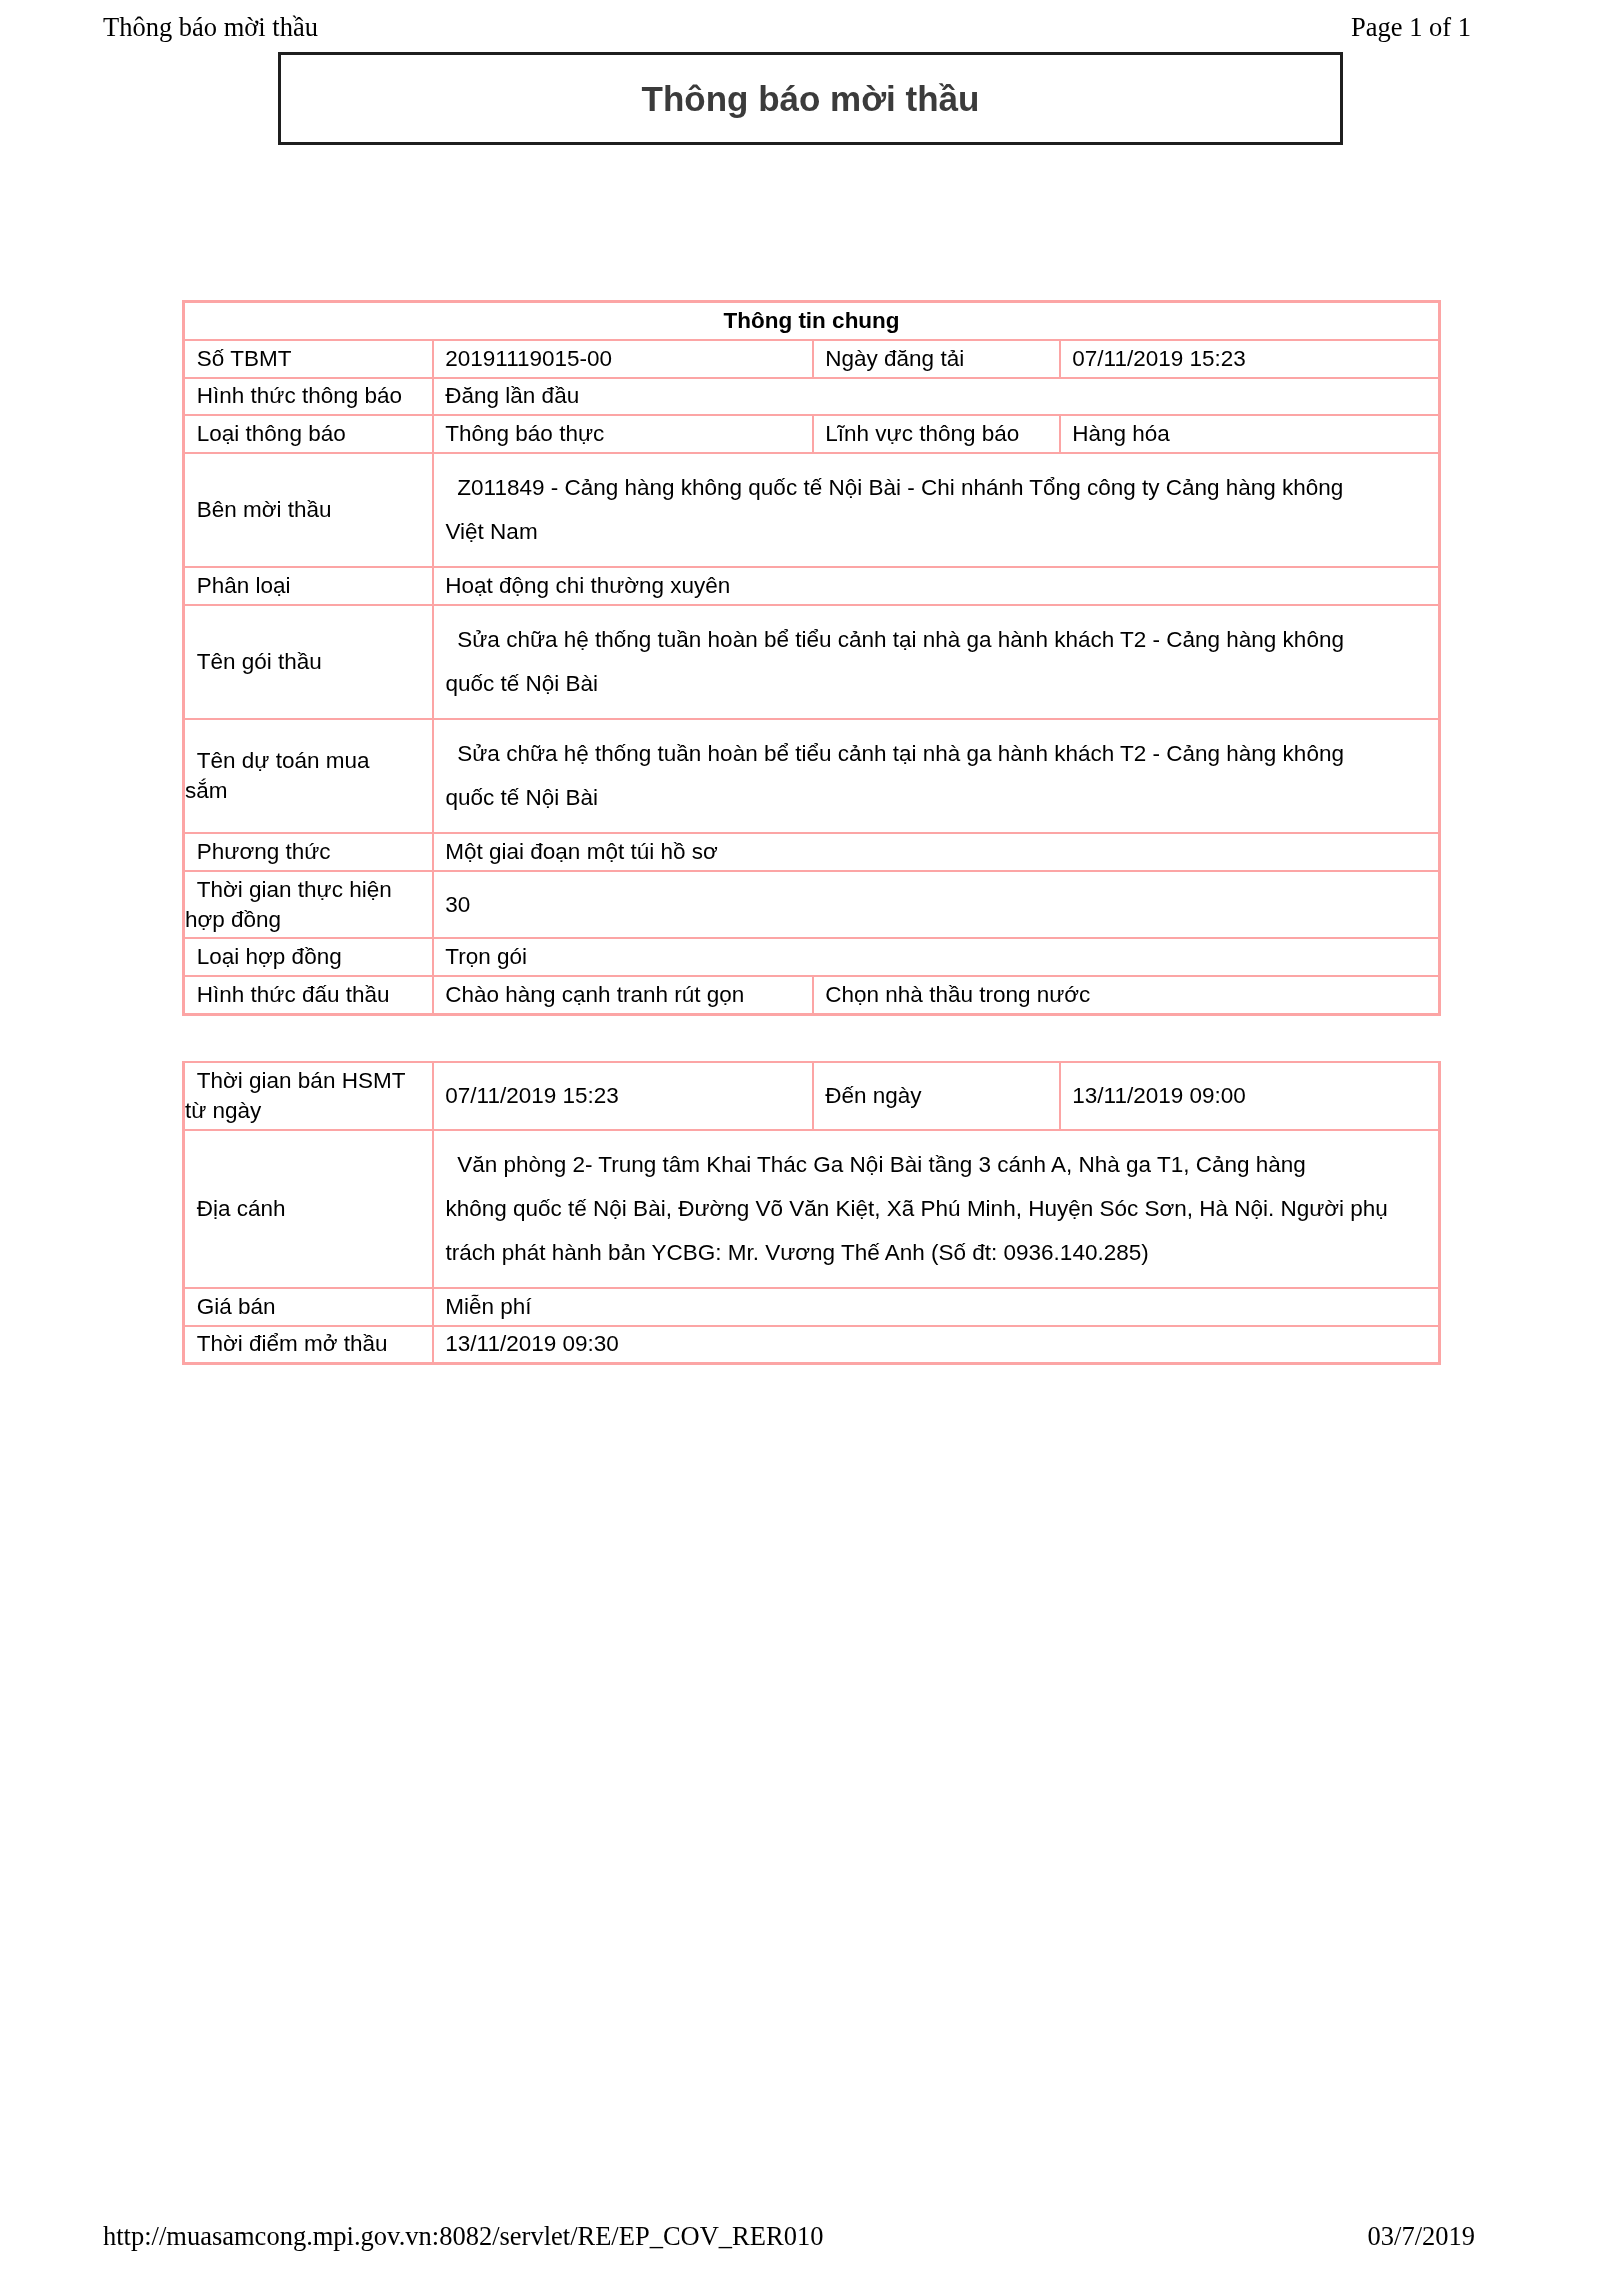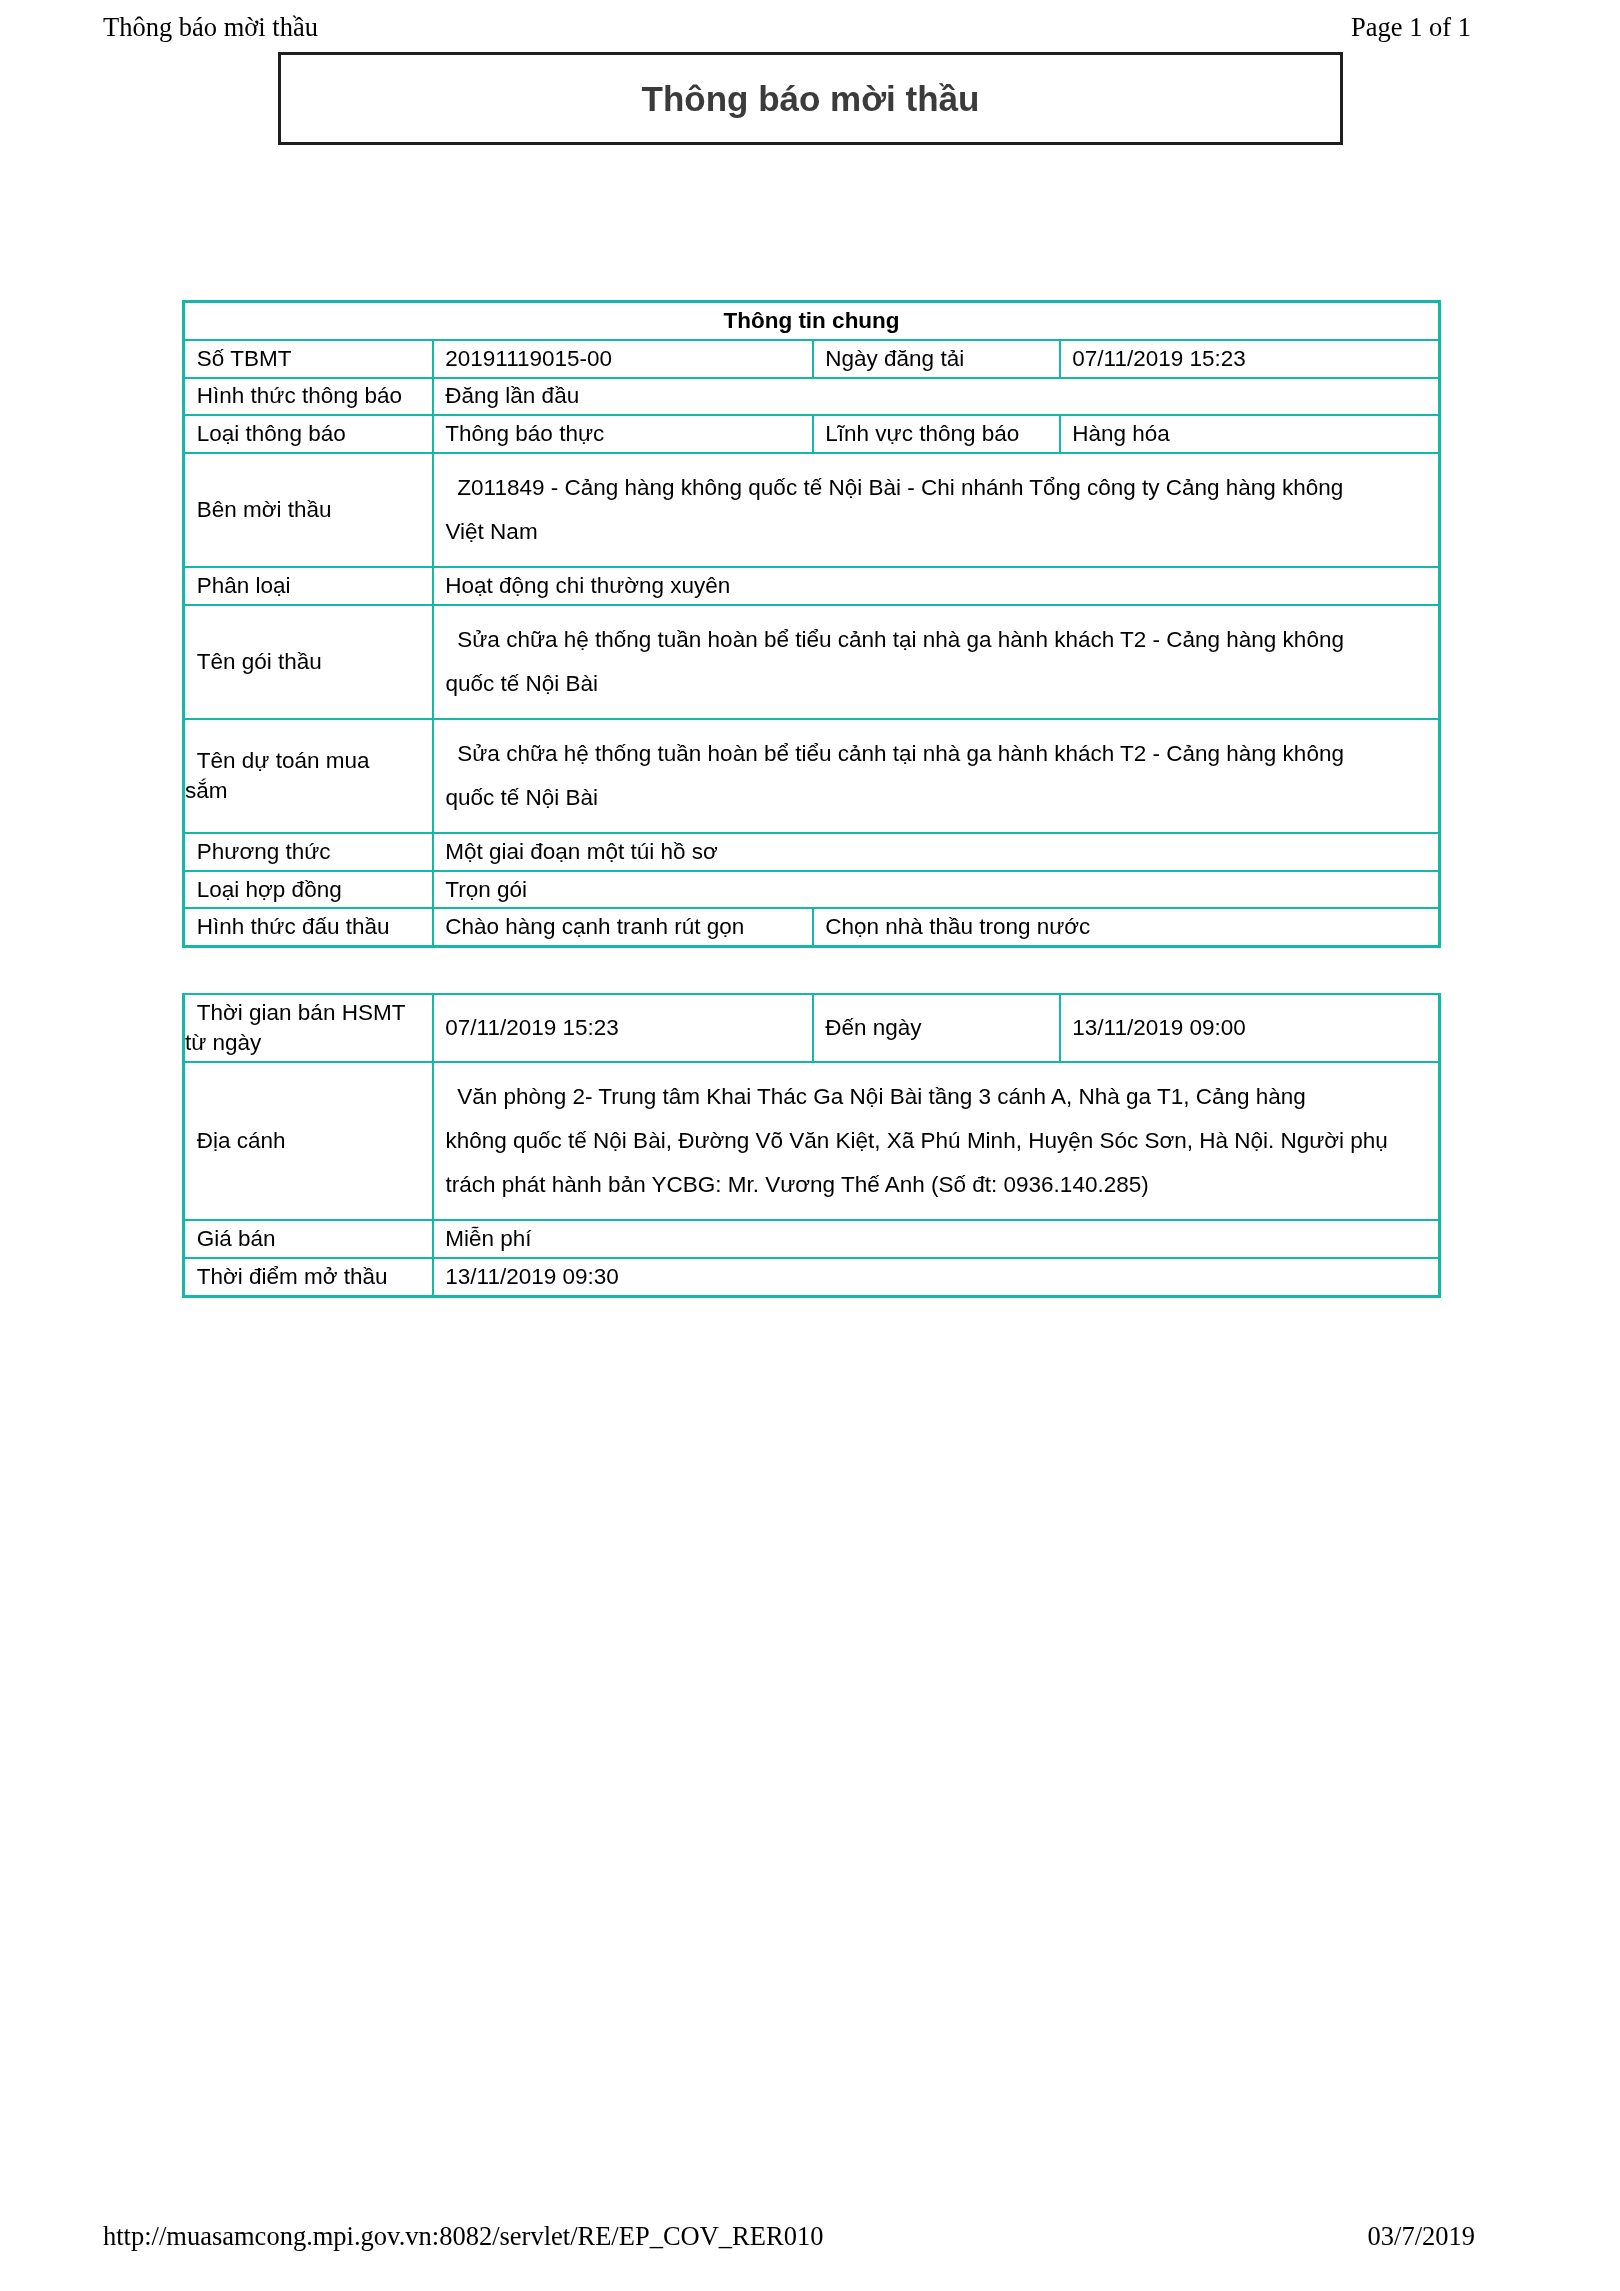--- a/index.html
+++ b/index.html
@@ -29,21 +29,21 @@
   }
 
   
   .content{position:absolute;left:182px;top:300px;width:1257px;}
   table.doc{
     border-collapse:collapse;table-layout:fixed;width:1257px;
     font-size:22.5px;color:#000;
   }
   .t2wrap{margin-top:45px;}
   td{
-    border:2px solid #14b8a6;
+    border:2px solid #fca5a5;
     padding:2.9px 0;
     text-indent:11.8px;
     vertical-align:middle;
     line-height:30px;
     overflow:hidden;
     word-wrap:break-word;
   }
   td.sec-header{
     font-weight:bold;text-align:center;text-indent:0;
   }
@@ -113,20 +113,25 @@
       <td class="bl pre">Tên dự toán mua
 sắm</td>
       <td colspan="3" class="br pre ml">Sửa chữa hệ thống tuần hoàn bể tiểu cảnh tại nhà ga hành khách T2 - Cảng hàng không
 quốc tế Nội Bài</td>
     </tr>
     <tr>
       <td class="bl">Phương thức</td>
       <td colspan="3" class="br">Một giai đoạn một túi hồ sơ</td>
     </tr>
     <tr>
+      <td class="bl pre">Thời gian thực hiện
+hợp đồng</td>
+      <td colspan="3" class="br">30</td>
+    </tr>
+    <tr>
       <td class="bl">Loại hợp đồng</td>
       <td colspan="3" class="br">Trọn gói</td>
     </tr>
     <tr>
       <td class="bl bb">Hình thức đấu thầu</td>
       <td class="bb">Chào hàng cạnh tranh rút gọn</td>
       <td colspan="2" class="br bb">Chọn nhà thầu trong nước</td>
     </tr>
   </tbody>
     </table>

